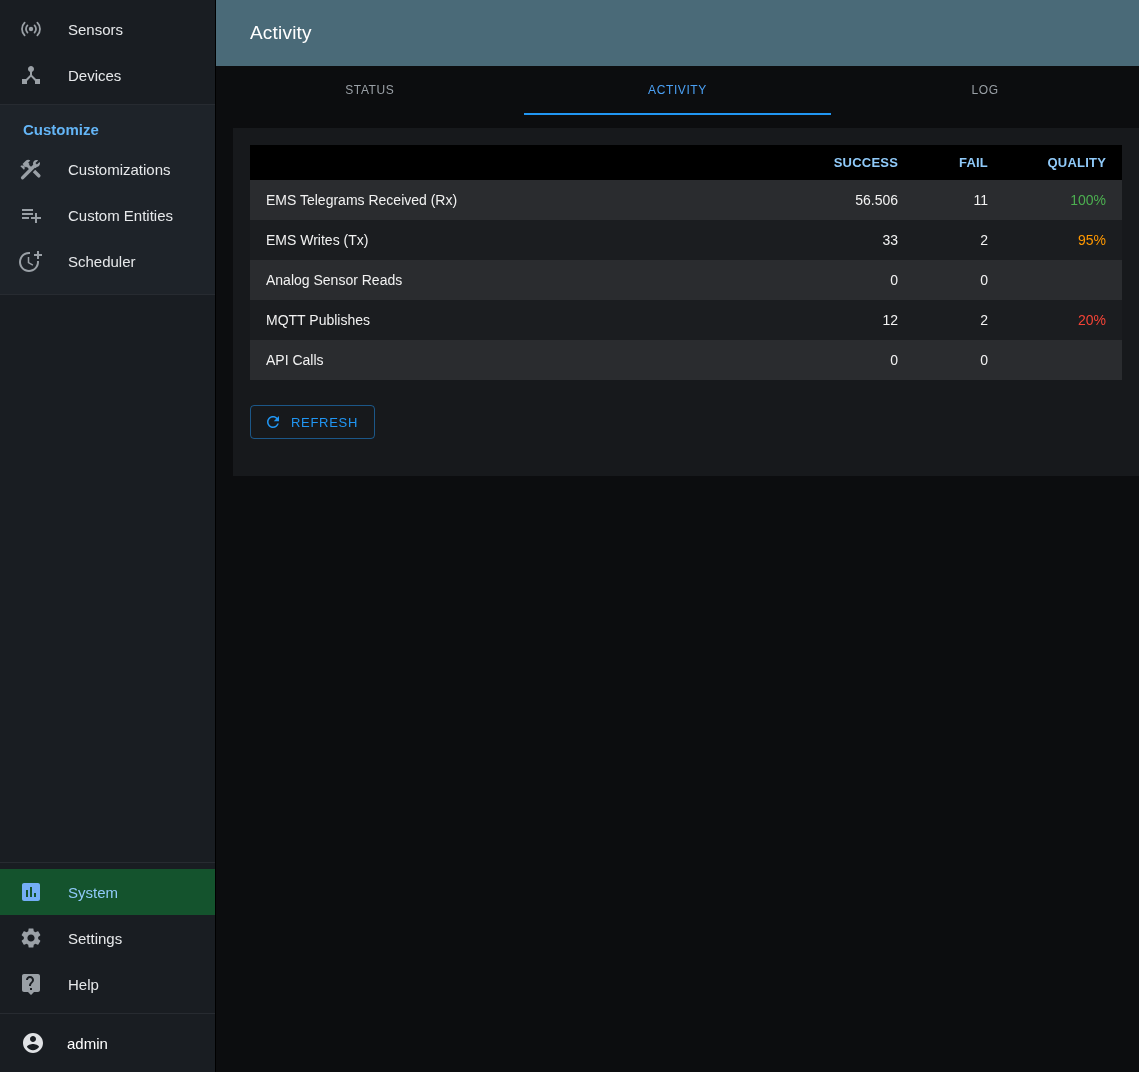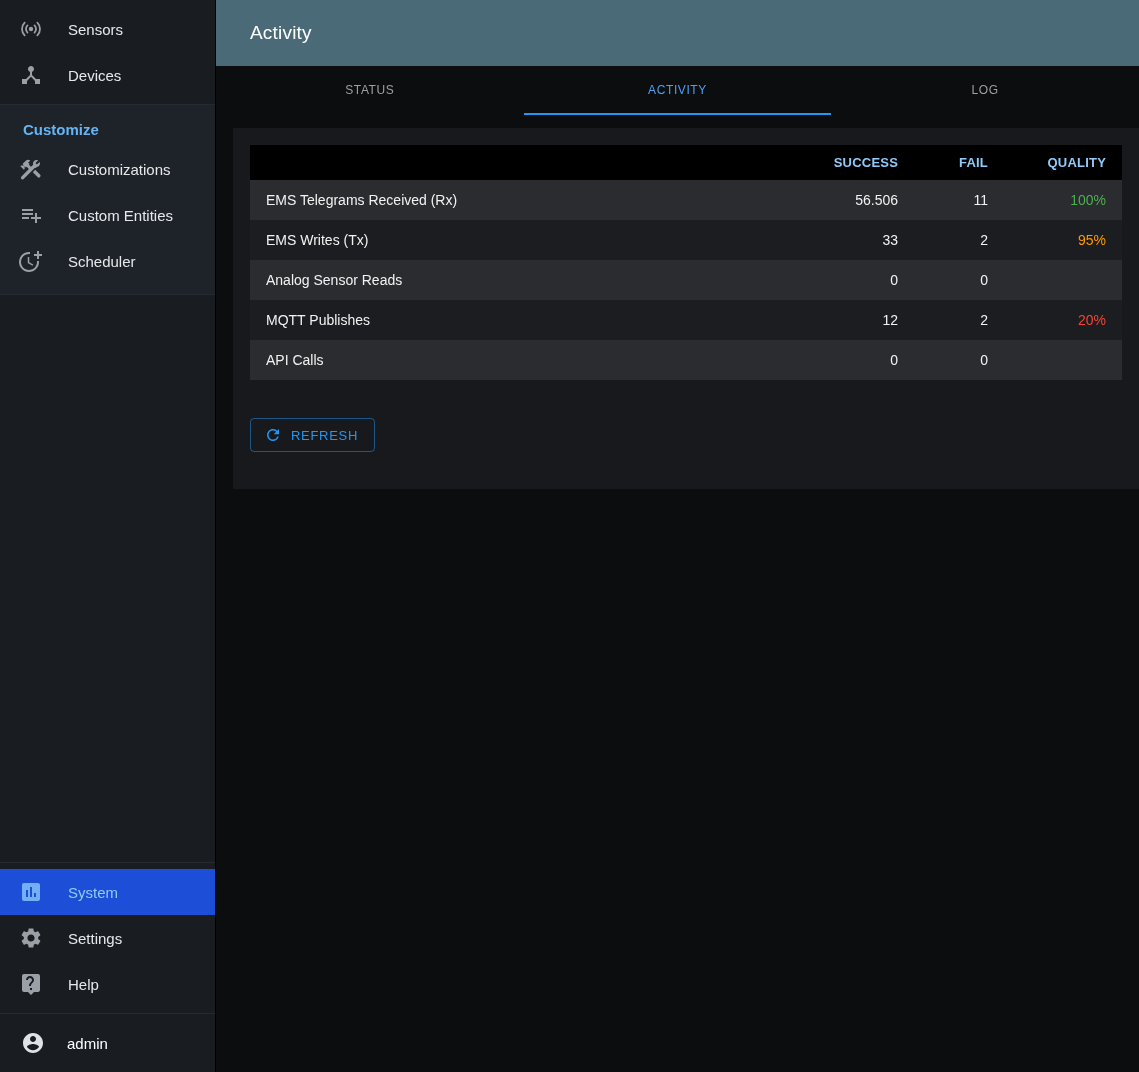--- a/index.html
+++ b/index.html
@@ -27,21 +27,21 @@
   }
   .brand-title { font-size: 17px; font-weight: 500; color: #fff; letter-spacing: .3px; }
 
   .nav-group { padding: 6px 0; }
   .nav-item {
     height: 46px; display: flex; align-items: center;
     padding: 0 16px 0 19px; cursor: pointer; color: #e6e8ea;
   }
   .nav-item .icon { width: 24px; height: 24px; color: #9aa0a6; flex: none; }
   .nav-item .label { margin-left: 25px; font-size: 15px; }
-  .nav-item.active { background: #1d4ed8; }
+  .nav-item.active { background: #14532d; }
   .nav-item.active .icon { color: #74aef5; }
   .nav-item.active .label { color: #90caf9; }
 
   .divider { height: 1px; background: #272b31; }
 
   .customize-panel { background: #1e2329; padding-bottom: 10px; border-bottom: 1px solid #272b31; }
   .section-label {
     padding: 16px 0 8px 23px;
     color: #64b5f6; font-size: 15px; font-weight: 700;
   }
@@ -92,21 +92,21 @@
   table.activity col.c-fail    { width: 90px; }
   table.activity col.c-quality { width: 118px; }
   table.activity tbody tr:nth-child(odd)  { background: #2a2c2f; }
   table.activity tbody tr:nth-child(even) { background: #1b1d20; }
 
   .q-good { color: var(--q-good, #4caf50) !important; }
   .q-warn { color: var(--q-warn, #ff9800) !important; }
   .q-bad  { color: var(--q-bad,  #f44336) !important; }
 
   .refresh-btn {
-    margin-top: 38px;
+    margin-top: 25px;
     display: inline-flex; align-items: center; gap: 9px;
     padding: 7px 16px 7px 13px;
     background: transparent;
     border: 1px solid rgba(33, 150, 243, 0.5);
     border-radius: 4px;
     color: var(--accent, #2196f3);
     font-family: "Liberation Sans", sans-serif;
     font-size: 13px; font-weight: 500; letter-spacing: .7px;
     cursor: pointer;
   }

